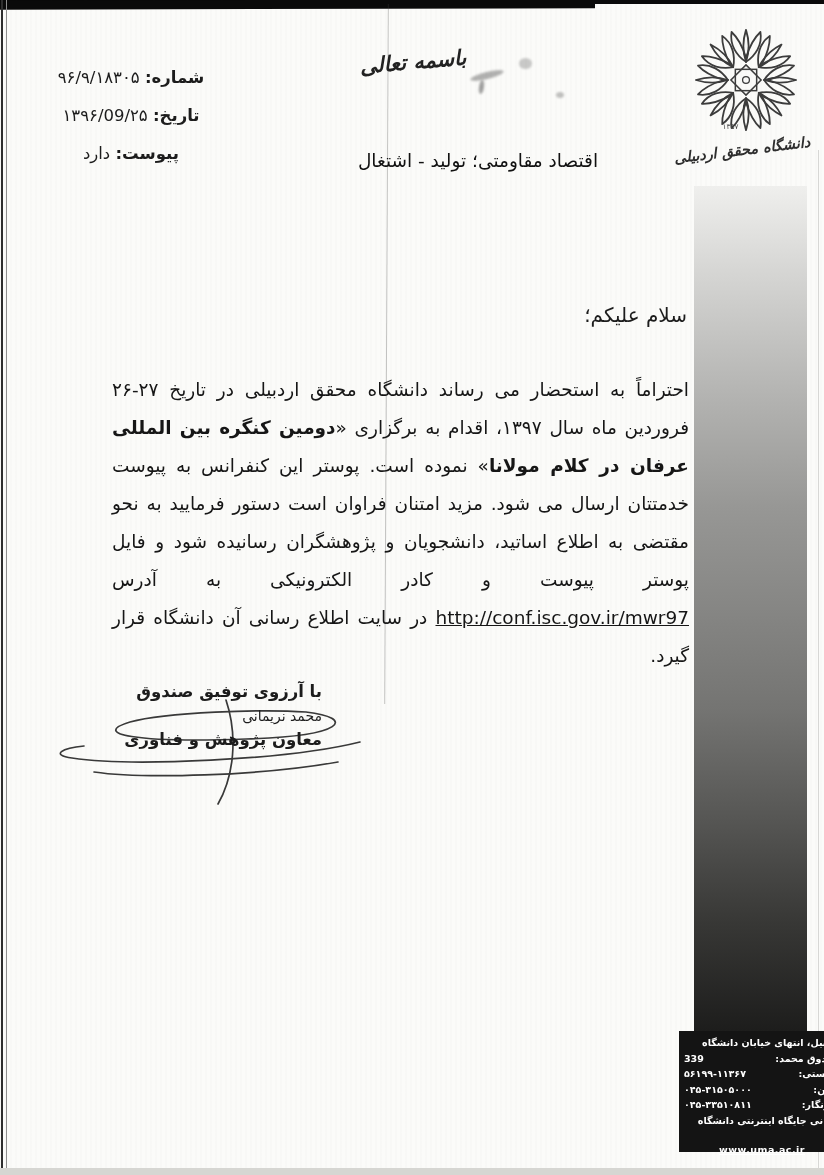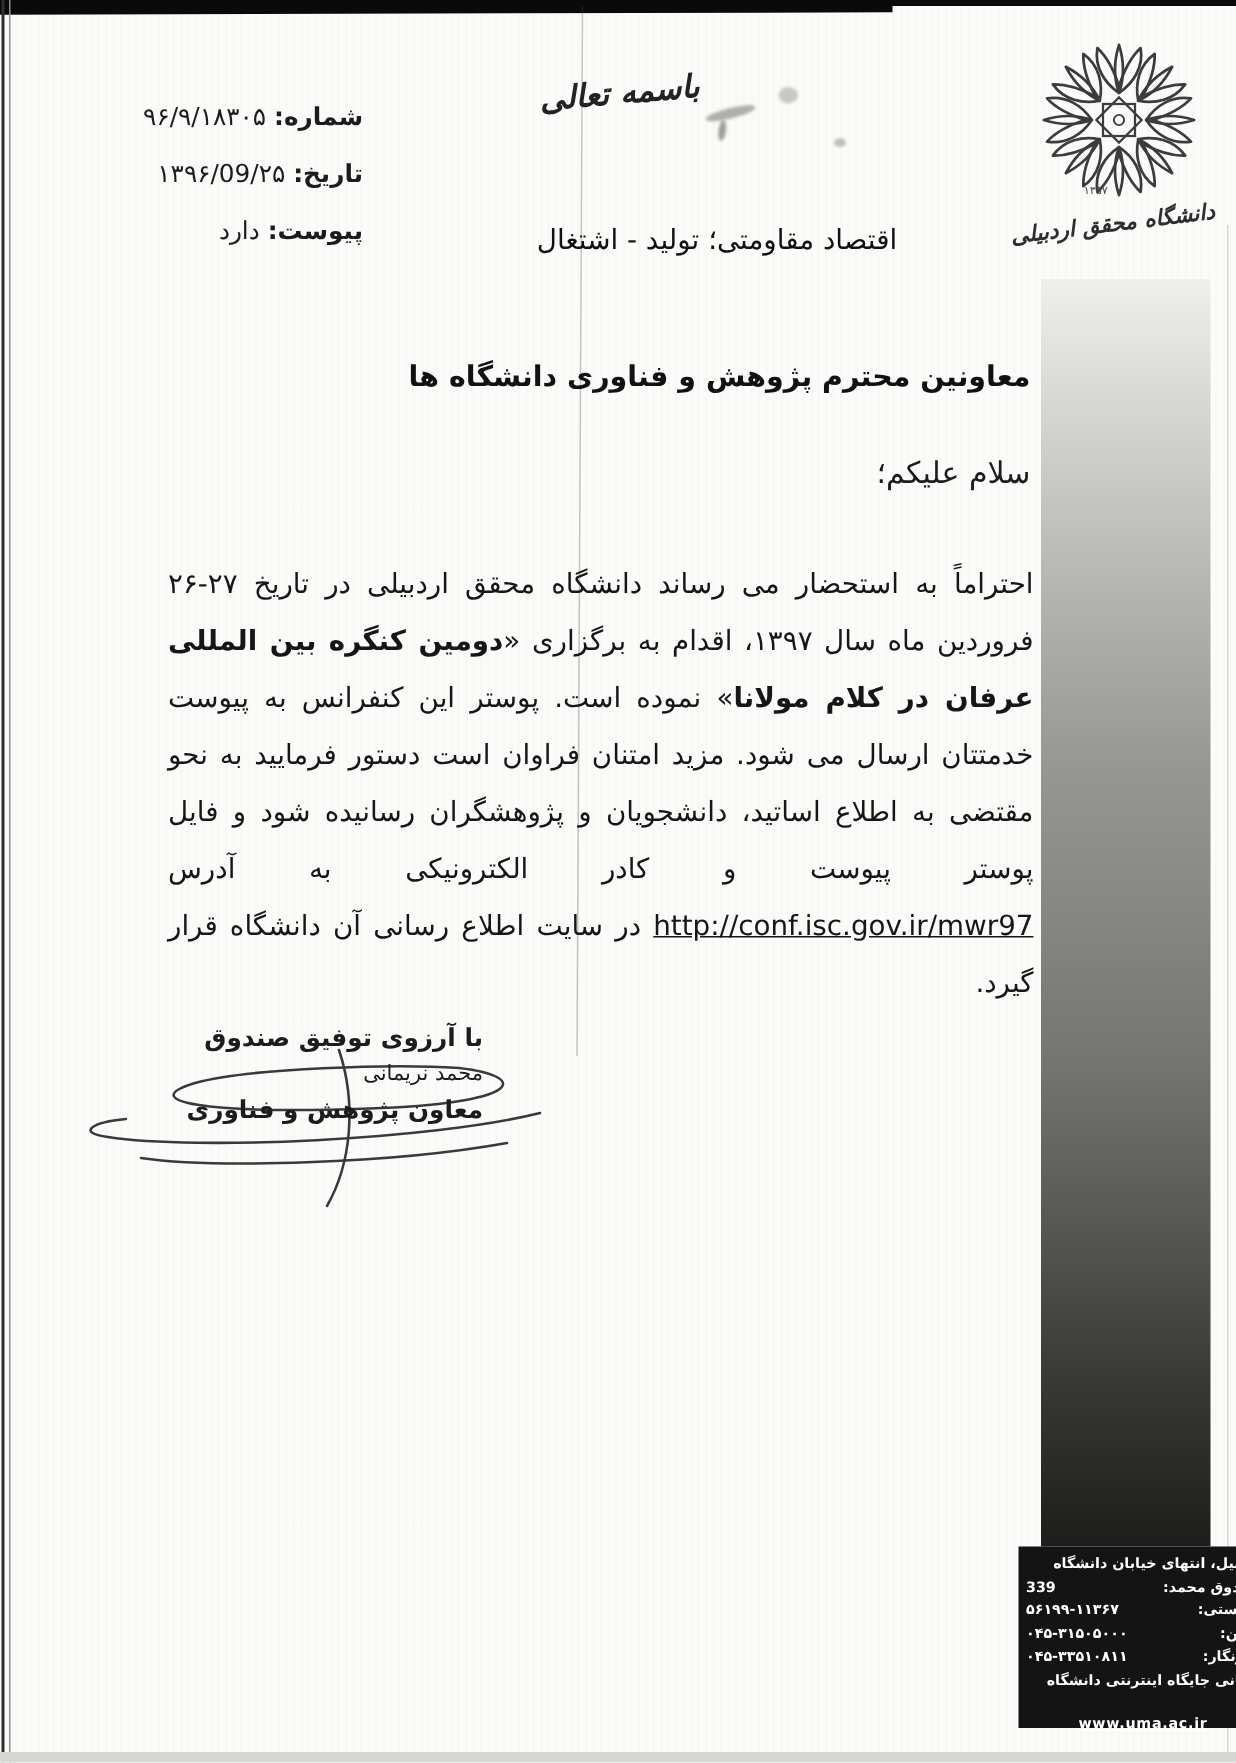--- a/index.html
+++ b/index.html
@@ -25,21 +25,21 @@
   .smudge.c{left:556px;top:92px;width:8px;height:6px;opacity:.35;}
   .smudge.d{left:479px;top:80px;width:5px;height:14px;transform:rotate(8deg);opacity:.55;}
 
   
   .scan-strip{
     position:absolute;left:694px;top:186px;width:113px;height:845px;
     background:linear-gradient(180deg,#efefed 0%,#d6d6d4 10%,#b3b3b1 25%,#979795 38%,#868684 50%,#747472 62%,#565654 75%,#383836 87%,#1d1d1c 100%);
   }
 
   
-  .meta{position:absolute;left:20px;top:68px;width:222px;direction:rtl;text-align:right;font-size:16.5px;}
+  .meta{position:absolute;left:20px;top:68px;width:222px;direction:rtl;text-align:center;font-size:16.5px;}
   .meta .row{margin-bottom:19px;letter-spacing:0;}
   .meta .lbl{font-weight:bold;}
   .meta .val{font-weight:normal;}
 
   .bismillah{
     position:absolute;left:338px;top:50px;width:150px;
     font-size:21px;font-style:italic;font-weight:bold;text-align:center;
     transform:rotate(-5deg);color:#222;
   }
   .slogan{
@@ -144,21 +144,20 @@
     <use href="#tulip" transform="rotate(225 60 60)"></use>
     <use href="#tulip" transform="rotate(270 60 60)"></use>
     <use href="#tulip" transform="rotate(315 60 60)"></use>
     <rect x="50" y="50" width="20" height="20" fill="none" stroke="#3c3c3c" stroke-width="1.4"></rect>
     <rect x="50" y="50" width="20" height="20" fill="none" stroke="#3c3c3c" stroke-width="1.4" transform="rotate(45 60 60)"></rect>
     <circle cx="60" cy="60" r="3.2" fill="none" stroke="#3c3c3c" stroke-width="1.2"></circle>
     <text x="38" y="106" font-size="7" fill="#4a4a4a">۱۳۵۷</text>
   </svg>
   <div class="uni-name">دانشگاه محقق اردبیلی</div>
 
-  <div class="recipient">معاونین محترم پژوهش و فناوری دانشگاه ها</div>
   <div class="salutation">سلام علیکم؛</div>
 
   <p class="body-text">
     <span>احتراماً به استحضار می رساند دانشگاه محقق اردبیلی در تاریخ ۲۷-۲۶ فروردین ماه سال ۱۳۹۷، اقدام به برگزاری «</span><b>دومین کنگره بین المللی عرفان در کلام مولانا</b><span>» نموده است. پوستر این کنفرانس به پیوست خدمتتان ارسال می شود. مزید امتنان فراوان است دستور فرمایید به نحو مقتضی به اطلاع اساتید، دانشجویان و پژوهشگران رسانیده شود و فایل پوستر پیوست و کادر الکترونیکی به آدرس </span><a class="url">http://conf.isc.gov.ir/mwr97</a><span> در سایت اطلاع رسانی آن دانشگاه قرار گیرد.</span>
   </p>
 
   <div class="signature">
     <div class="s1">با آرزوی توفیق صندوق</div>
     <div class="s2">محمد نریمانی</div>
     <div class="s3">معاون پژوهش و فناوری</div>

